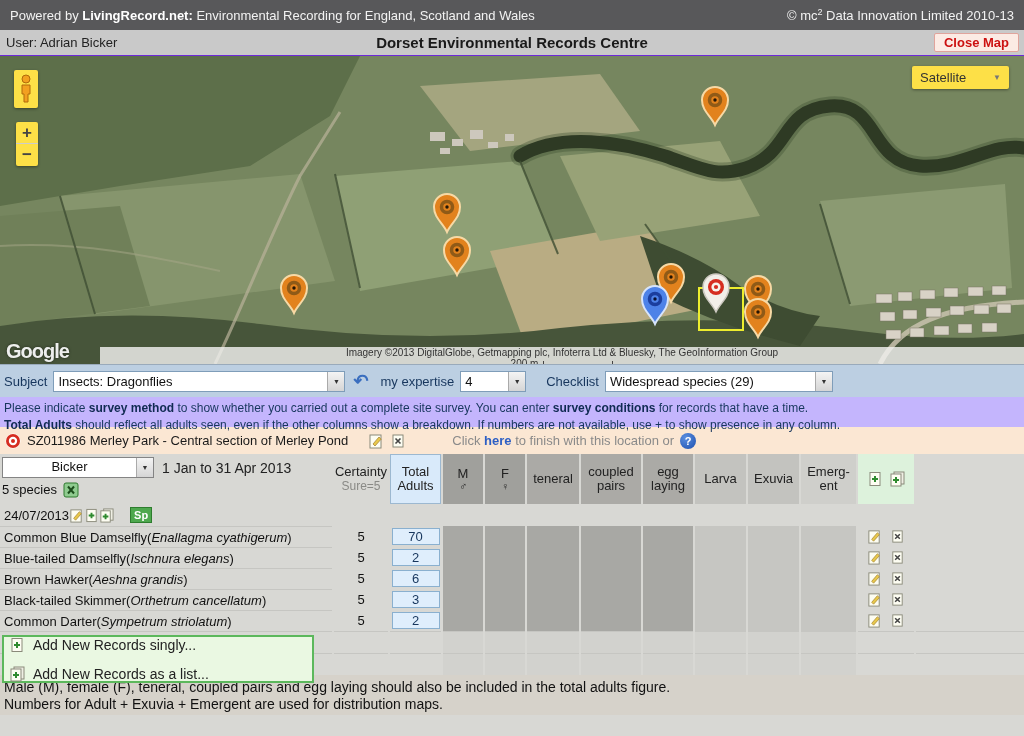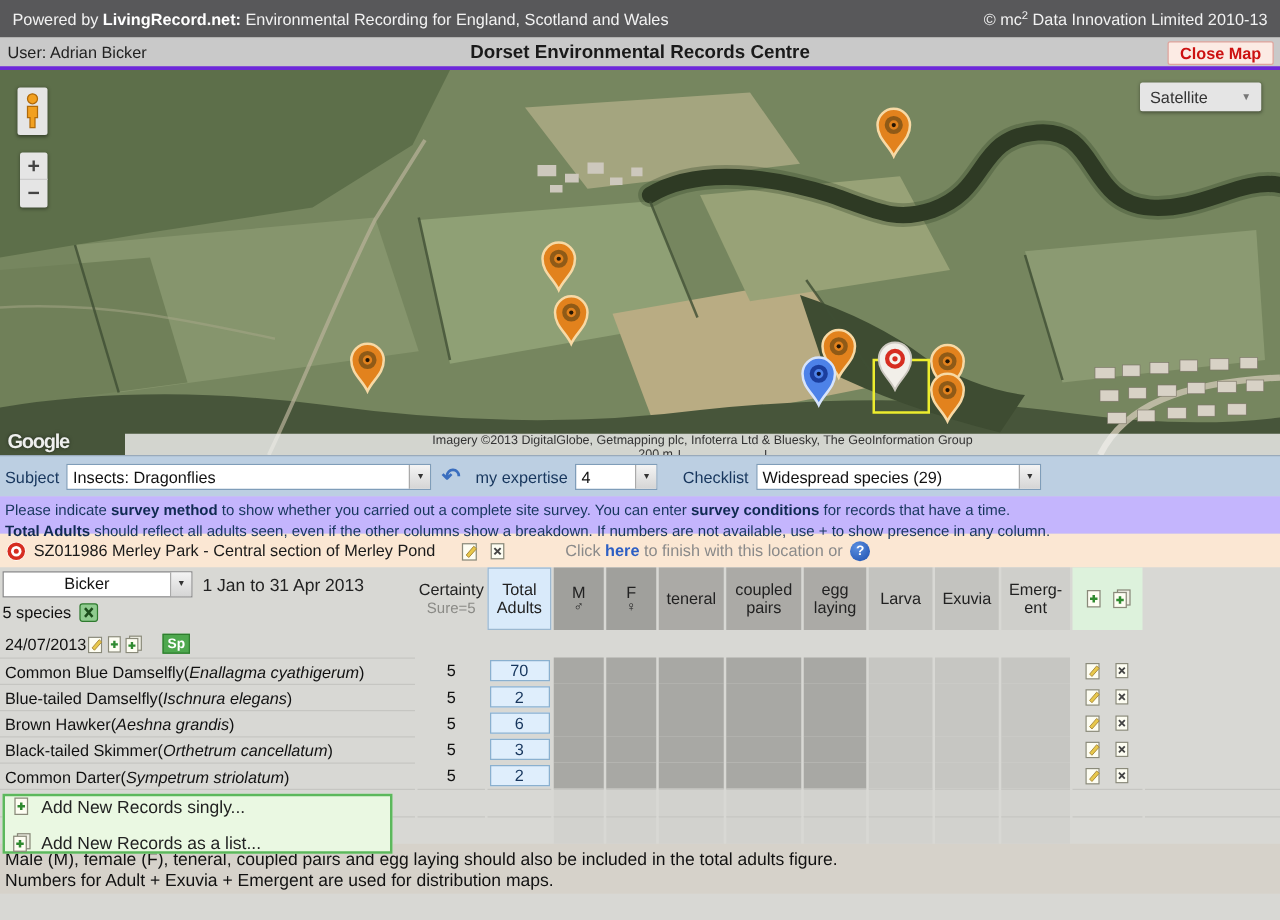--- a/index.html
+++ b/index.html
@@ -2,35 +2,35 @@
 <html><head>
 <meta charset="utf-8">
 <style>
   * { margin:0; padding:0; box-sizing:border-box; }
   html,body { width:1024px; height:736px; font-family:"Liberation Sans", sans-serif; background:#d8d8d4; overflow:hidden; }
 
   
   .topbar { height:30px; background:#58585a; color:#f2f2f2; display:flex; align-items:center; justify-content:space-between; padding:0 10px; font-size:13px; }
   .topbar .brand { font-weight:bold; color:#fff; }
   .topbar sup { font-size:9px; }
-  .titlebar { height:26px; background:#c9c9c9; display:flex; align-items:center; padding:0 6px; font-size:13px; color:#222; position:relative; border-bottom:3px solid #6d28d9; }
+  .titlebar { height:26px; background:#c9c9c9; display:flex; align-items:center; padding:0 6px; font-size:13px; color:#222; position:relative; border-bottom:1px solid #6d28d9; }
   .titlebar .center-title { position:absolute; left:0; right:0; text-align:center; font-weight:bold; font-size:15px; color:#1a1a1a; }
   .close-map { position:absolute; right:5px; top:3px; background:#fcebe4; border:1px solid #e0a49c; color:#cc1111; font-weight:bold; font-size:13px; padding:1px 9px; border-radius:2px; cursor:pointer; }
 
   
   .map { position:relative; height:308px; background:#76865f; overflow:hidden; }
   .map svg.terrain { position:absolute; left:0; top:0; }
-  .map-ctrl { position:absolute; background:#e5e5e5; border-radius:2px; box-shadow:0 1px 3px rgba(0,0,0,.4); }
+  .map-ctrl { position:absolute; background:#fde047; border-radius:2px; box-shadow:0 1px 3px rgba(0,0,0,.4); }
   .pegman { left:14px; top:14px; width:24px; height:38px; display:flex; align-items:center; justify-content:center; }
   .zoomctl { left:16px; top:66px; width:22px; }
   .zoomctl div { height:22px; display:flex; align-items:center; justify-content:center; font-size:17px; font-weight:bold; color:#444; cursor:pointer; }
   .zoomctl div:first-child { border-bottom:1px solid #ccc; }
   .maptype { right:15px; top:10px; width:97px; height:23px; display:flex; align-items:center; justify-content:space-between; padding:0 8px; font-size:13px; color:#333; cursor:pointer; }
   .maptype .arrow { font-size:8px; color:#777; }
-  .google-logo { position:absolute; left:6px; bottom:1px; font-size:16px; font-weight:bold; letter-spacing:-1px; color:rgba(255,255,255,.92); text-shadow:0 0 3px rgba(0,0,0,.5); }
+  .google-logo { position:absolute; left:6px; bottom:1px; font-size:20px; font-weight:bold; letter-spacing:-1px; color:rgba(255,255,255,.92); text-shadow:0 0 3px rgba(0,0,0,.5); }
   .attrib { position:absolute; left:100px; right:0; bottom:0; height:17px; background:rgba(242,242,240,.82); display:flex; align-items:center; font-size:10px; color:#333;flex-direction:column; }
   .attrib .seg { padding:0 7px; white-space:nowrap; }
   .attrib .sep { width:1px; height:17px; background:#999; }
   .scalebar { display:inline-block; width:70px; height:6px; border:1px solid #444; border-top:none; margin-left:5px; }
   .attrib .grow { flex:1; }
 
   
   .subject-row { height:33px; background:#bccfe2; display:flex; align-items:center; padding:0 4px; font-size:13px; color:#17365d; gap:6px; border-top:1px solid #9ab; }
   .sel { background:#fff; border:1px solid #7f9db9; height:21px; display:flex; align-items:stretch; cursor:pointer; }
   .sel .sel-text { flex:1; padding:2px 4px 0; font-size:13px; color:#111; white-space:nowrap; overflow:hidden; }

